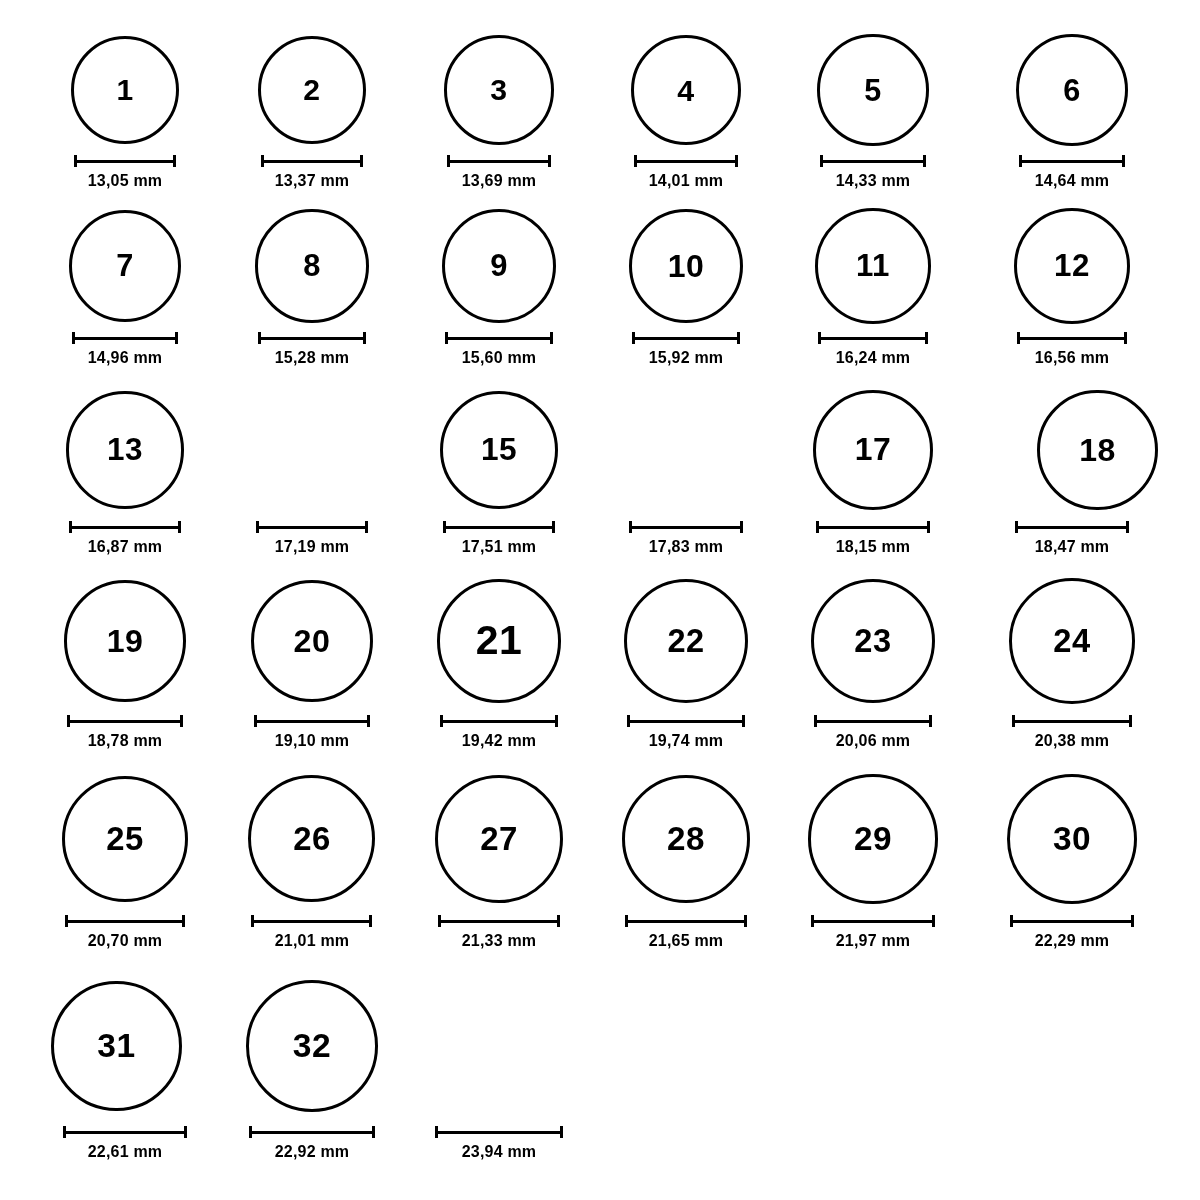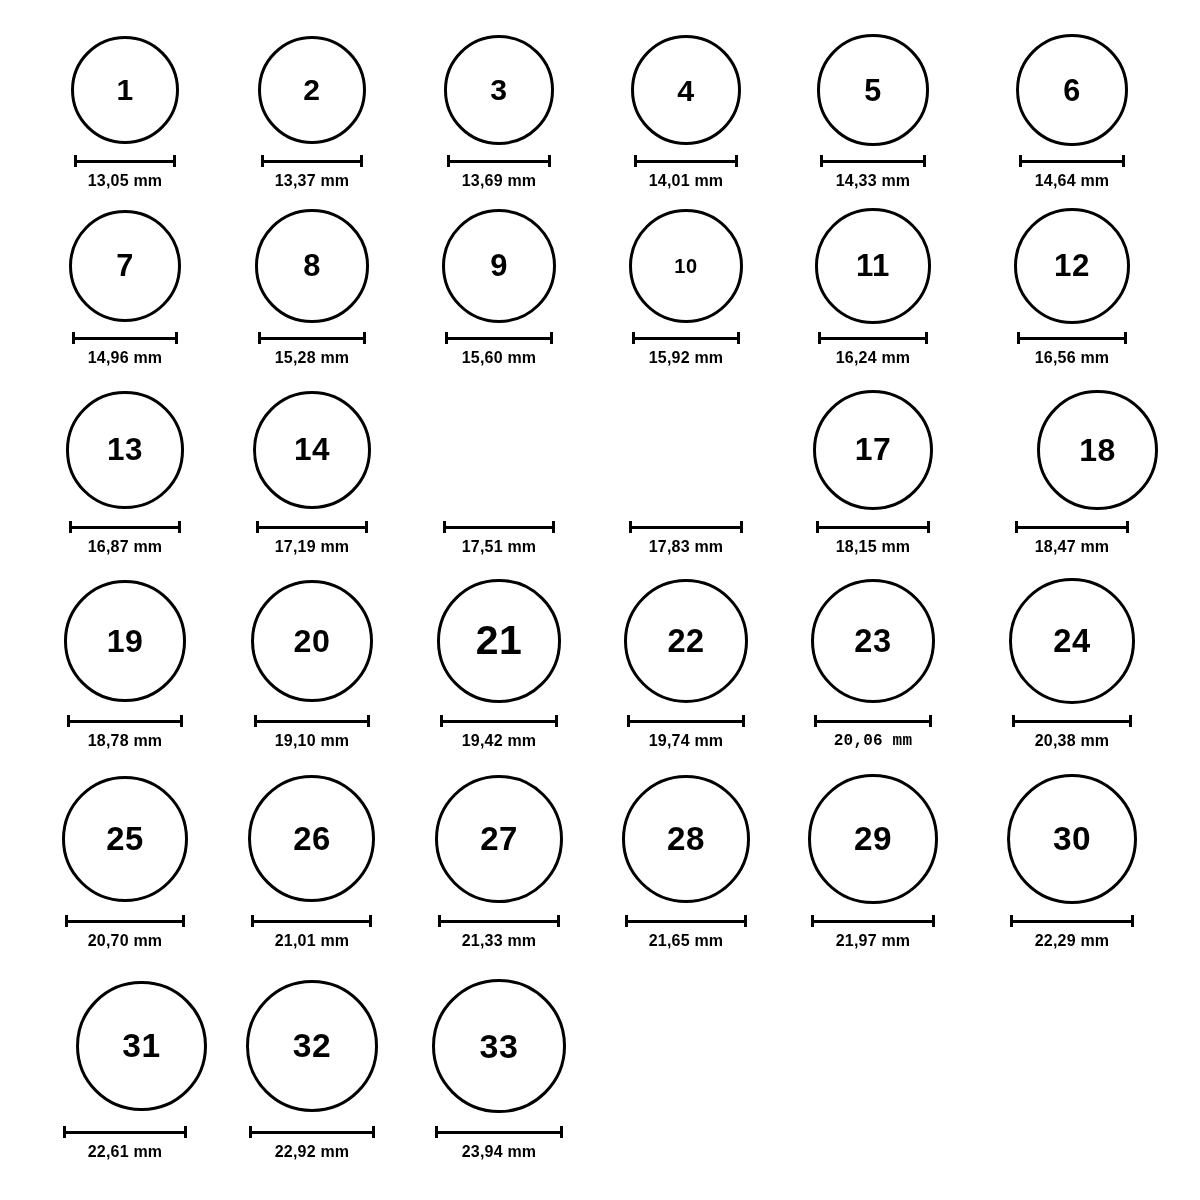--- a/index.html
+++ b/index.html
@@ -184,21 +184,21 @@
     </div>
     <div class="measure-block" style="position: absolute; left: 444.956px; top: 332px; width: 108.088px;">
       <div class="measure-bar" style="width: 108.088px;">
         <span class="tick-left"></span>
         <span class="tick-right"></span>
       </div>
       <div class="measure-label">15,60 mm</div>
     </div>
     <div class="size-cell" style="left: 628.574px; top: 208.574px; width: 114.852px;">
       <div class="ring-circle" style="width: 114.852px; height: 114.852px;">
-        <span class="ring-number" style="font-size: 20px;">10</span>
+        <span class="ring-number" style="font-size: 32px;">10</span>
       </div>
     </div>
     <div class="measure-block" style="position: absolute; left: 631.574px; top: 332px; width: 108.852px;">
       <div class="measure-bar" style="width: 108.852px;">
         <span class="tick-left"></span>
         <span class="tick-right"></span>
       </div>
       <div class="measure-label">15,92 mm</div>
     </div>
     <div class="size-cell" style="left: 815.192px; top: 208.192px; width: 115.616px;">
@@ -230,31 +230,31 @@
         <span class="ring-number" style="font-size: 31.4px;">13</span>
       </div>
     </div>
     <div class="measure-block" style="position: absolute; left: 69.4399px; top: 521px; width: 111.12px;">
       <div class="measure-bar" style="width: 111.12px;">
         <span class="tick-left"></span>
         <span class="tick-right"></span>
       </div>
       <div class="measure-label">16,87 mm</div>
     </div>
-    <div class="size-cell" style="left: 253.058px; top: 391.058px; width: 117.884px;">
-      <div class="ring-circle" style="width: 117.884px; height: 117.884px;">
-        <span class="ring-number" style="font-size: 31.5px;">14</span>
-      </div>
-    </div>
     <div class="measure-block" style="position: absolute; left: 256.058px; top: 521px; width: 111.884px;">
       <div class="measure-bar" style="width: 111.884px;">
         <span class="tick-left"></span>
         <span class="tick-right"></span>
       </div>
       <div class="measure-label">17,19 mm</div>
+    </div>
+    <div class="size-cell" style="left: 439.676px; top: 390.676px; width: 118.648px;">
+      <div class="ring-circle" style="width: 118.648px; height: 118.648px;">
+        <span class="ring-number" style="font-size: 31.6px;">15</span>
+      </div>
     </div>
     <div class="measure-block" style="position: absolute; left: 442.676px; top: 521px; width: 112.648px;">
       <div class="measure-bar" style="width: 112.648px;">
         <span class="tick-left"></span>
         <span class="tick-right"></span>
       </div>
       <div class="measure-label">17,51 mm</div>
     </div>
     <div class="measure-block" style="position: absolute; left: 629.294px; top: 521px; width: 113.412px;">
       <div class="measure-bar" style="width: 113.412px;">
@@ -333,21 +333,21 @@
         <span class="tick-left"></span>
         <span class="tick-right"></span>
       </div>
       <div class="measure-label">19,74 mm</div>
     </div>
     <div class="size-cell" style="left: 810.632px; top: 578.632px; width: 124.736px;">
       <div class="ring-circle" style="width: 124.736px; height: 124.736px;">
         <span class="ring-number" style="font-size: 32.6px;">23</span>
       </div>
     </div>
-    <div class="measure-block" style="position: absolute; left: 813.632px; top: 715px; width: 118.736px; font-family: Liberation Mono, monospace;">
+    <div class="measure-block" style="position: absolute; left: 813.632px; top: 715px; width: 118.736px;">
       <div class="measure-bar" style="width: 118.736px;">
         <span class="tick-left"></span>
         <span class="tick-right"></span>
       </div>
       <div class="measure-label">20,06 mm</div>
     </div>
     <div class="size-cell" style="left: 1009.25px; top: 578.25px; width: 125.5px;">
       <div class="ring-circle" style="width: 125.5px; height: 125.5px;">
         <span class="ring-number" style="font-size: 32.7px;">24</span>
       </div>
@@ -424,21 +424,21 @@
         <span class="ring-number" style="font-size: 33.4px;">30</span>
       </div>
     </div>
     <div class="measure-block" style="position: absolute; left: 1009.97px; top: 915px; width: 124.061px;">
       <div class="measure-bar" style="width: 124.061px;">
         <span class="tick-left"></span>
         <span class="tick-right"></span>
       </div>
       <div class="measure-label">22,29 mm</div>
     </div>
-    <div class="size-cell" style="left: 76px; top: 980.588px; width: 130.825px;">
+    <div class="size-cell" style="left: 51px; top: 980.588px; width: 130.825px;">
       <div class="ring-circle" style="width: 130.825px; height: 130.825px;">
         <span class="ring-number" style="font-size: 33.5px;">31</span>
       </div>
     </div>
     <div class="measure-block" style="position: absolute; left: 62.5877px; top: 1126px; width: 124.825px;">
       <div class="measure-bar" style="width: 124.825px;">
         <span class="tick-left"></span>
         <span class="tick-right"></span>
       </div>
       <div class="measure-label">22,61 mm</div>
@@ -448,25 +448,20 @@
         <span class="ring-number" style="font-size: 33.6px;">32</span>
       </div>
     </div>
     <div class="measure-block" style="position: absolute; left: 249.218px; top: 1126px; width: 125.565px;">
       <div class="measure-bar" style="width: 125.565px;">
         <span class="tick-left"></span>
         <span class="tick-right"></span>
       </div>
       <div class="measure-label">22,92 mm</div>
     </div>
-    <div class="size-cell" style="left: 432px; top: 979px; width: 134px;">
-      <div class="ring-circle" style="width: 134px; height: 134px;">
-        <span class="ring-number" style="font-size: 34px;">33</span>
-      </div>
-    </div>
     <div class="measure-block" style="position: absolute; left: 435px; top: 1126px; width: 128px;">
       <div class="measure-bar" style="width: 128px;">
         <span class="tick-left"></span>
         <span class="tick-right"></span>
       </div>
       <div class="measure-label">23,94 mm</div>
     </div>
   </div>
 
 </body></html>

